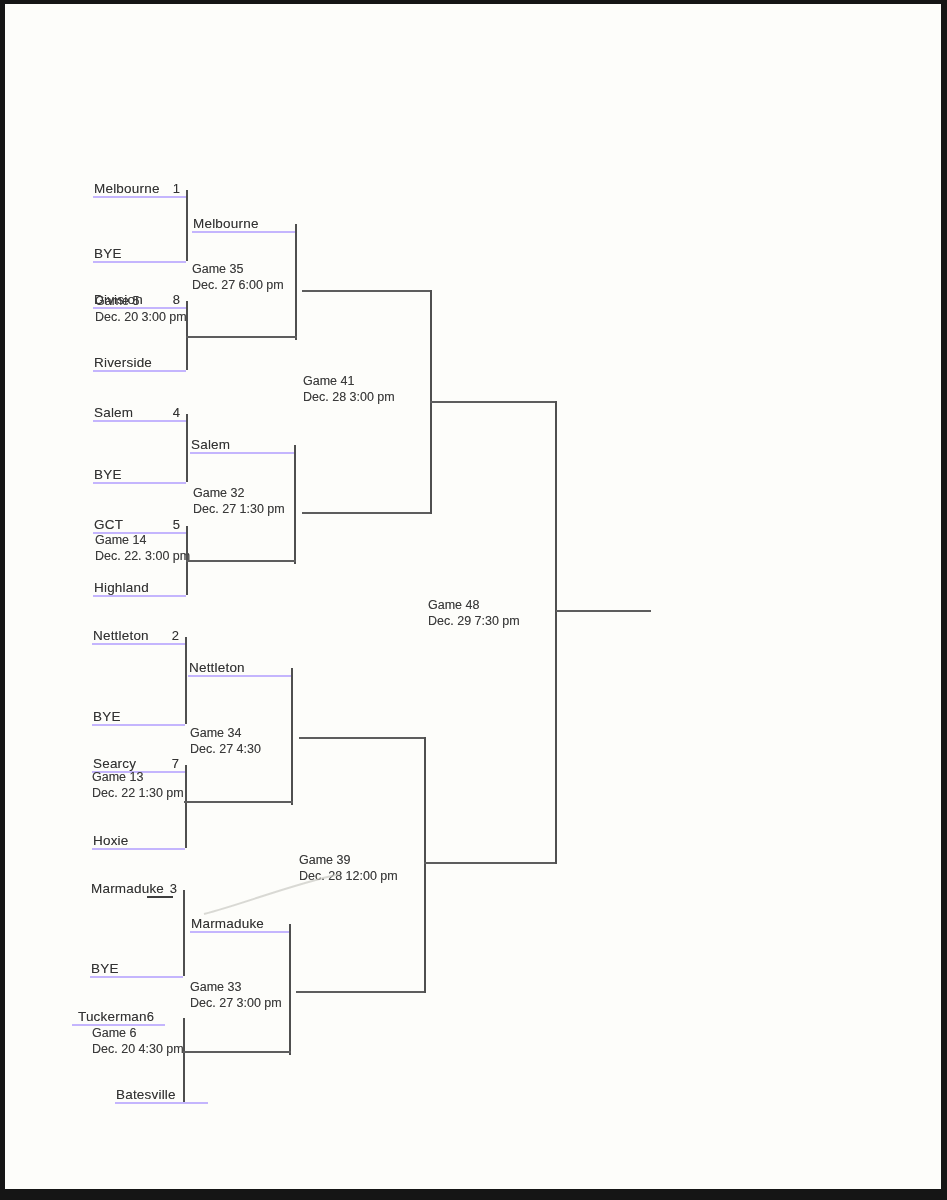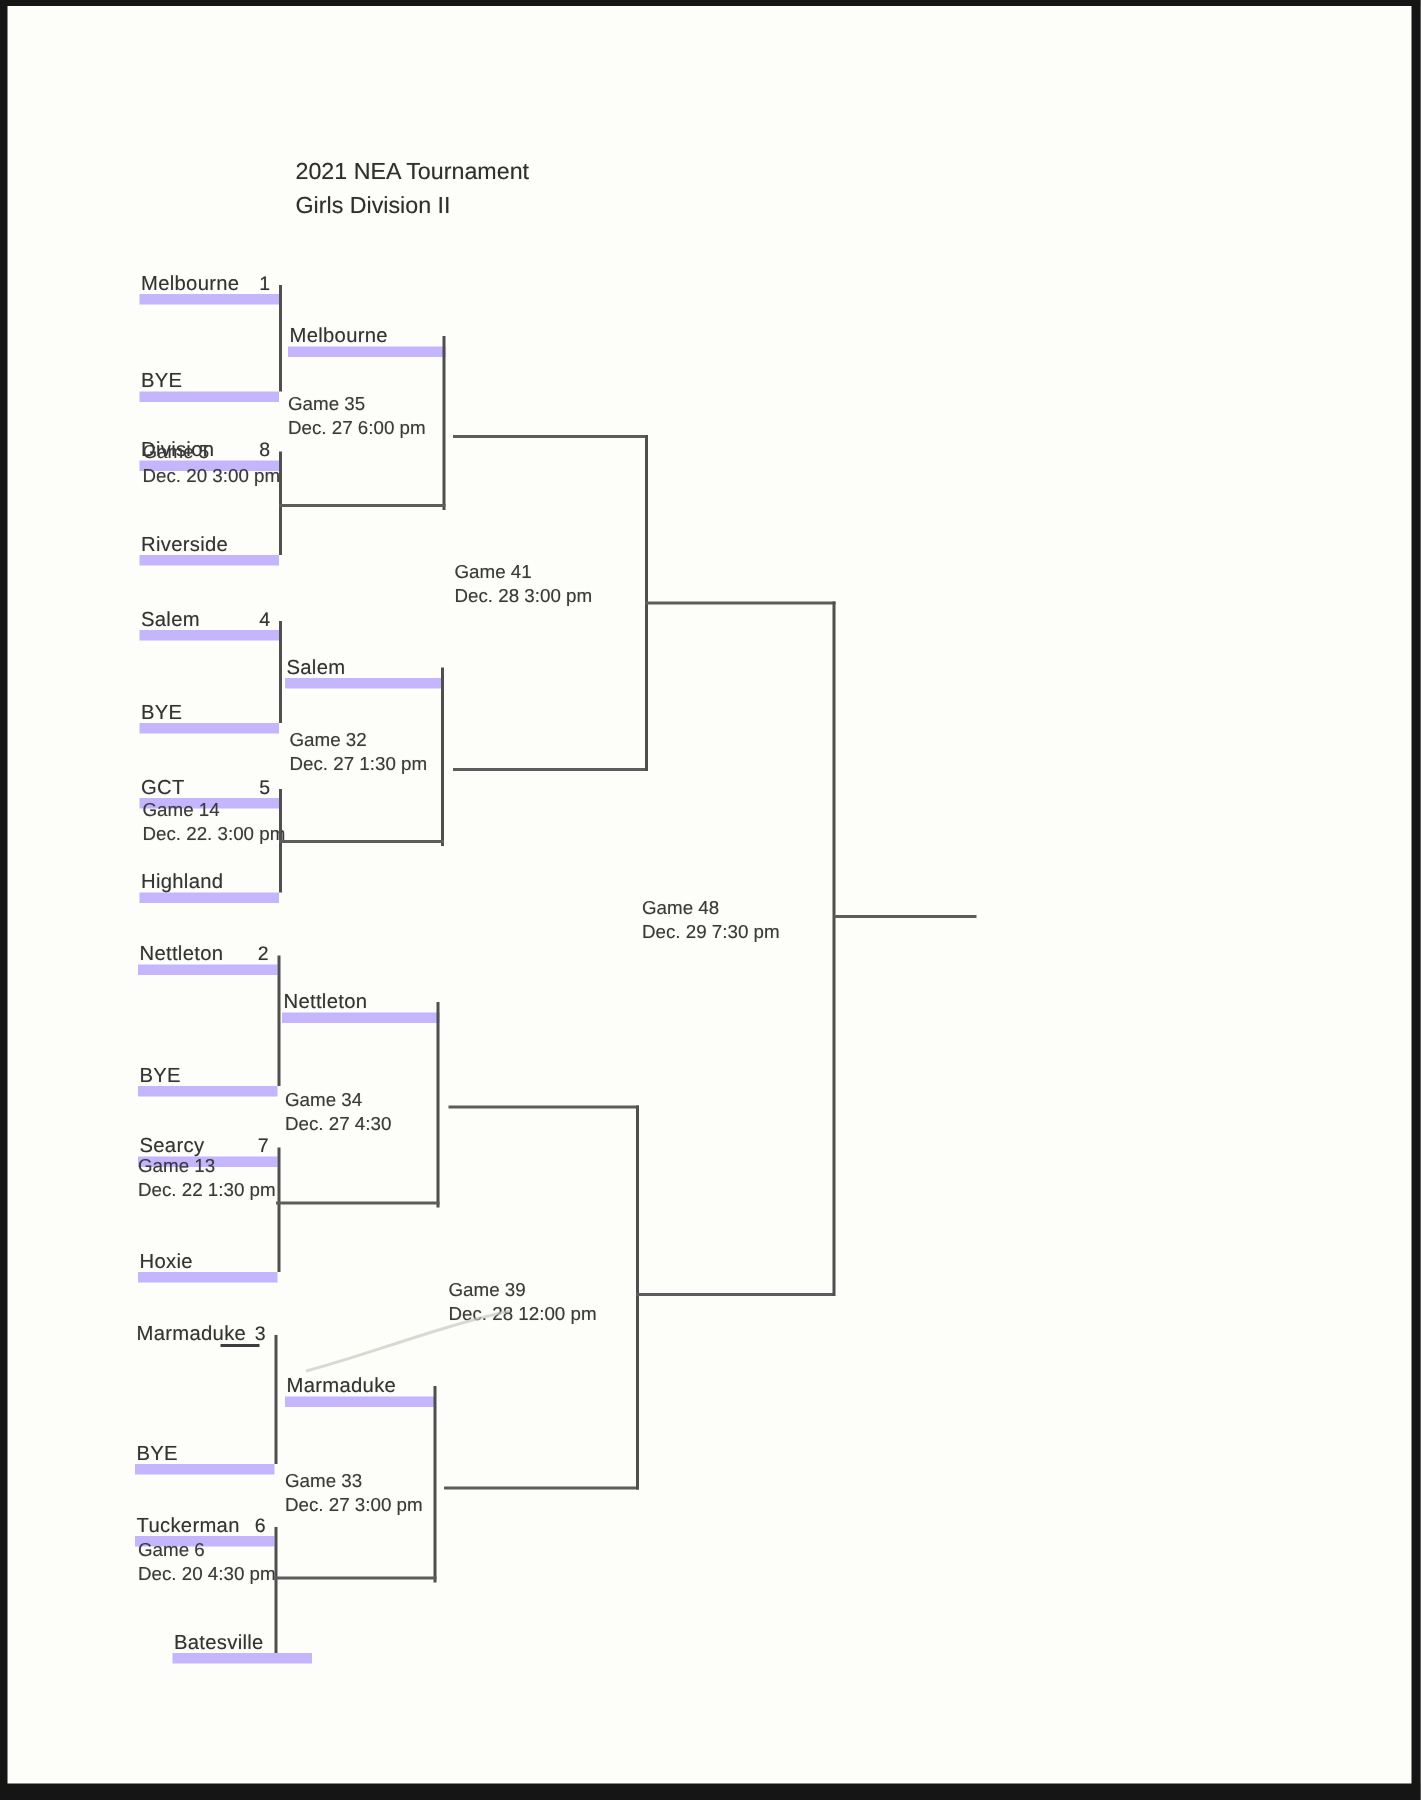--- a/index.html
+++ b/index.html
@@ -9,21 +9,21 @@
     font-family:"Liberation Sans", sans-serif;
     color:#3a3a3a;
   }
   .scan-bar { position:absolute; background:#151515; }
   .sheet-text { text-shadow: 0 0 0.6px rgba(70,70,70,0.45); }
 
   .title { position:absolute; left:197px; top:103px; font-size:15.5px; line-height:23px; color:#2f2f2f; }
 
   .slot {
     position:absolute; height:21px; display:flex; justify-content:space-between; align-items:flex-end;
-    border-bottom:7px solid #c4b5fd; font-size:13.5px; color:#333; white-space:nowrap;
+    border-bottom:2px solid #c4b5fd; font-size:13.5px; color:#333; white-space:nowrap;
   }
   .slot .nm { padding-left:1px; letter-spacing:0.2px; }
   .slot .sd { padding-right:6px; font-size:13px; }
   .slot.noline { border-bottom:none; }
   .pline { position:absolute; bottom:-2px; left:57px; width:26px; border-bottom:2px solid #3e3e3e; }
 
   .winner { width:105px; }
 
   .vl { position:absolute; width:2px; background:#4f4f4f; }
   .hl { position:absolute; height:2px; background:#5d5d5d; }
@@ -35,24 +35,20 @@
 </head>
 <body>
 
 <div class="page sheet-text">
 
   <div class="scan-bar" style="left:0;top:0;width:947px;height:4px;"></div>
   <div class="scan-bar" style="left:0;top:1189px;width:947px;height:11px;"></div>
   <div class="scan-bar" style="left:0;top:0;width:5px;height:1200px;"></div>
   <div class="scan-bar" style="left:941px;top:0;width:6px;height:1200px;"></div>
 
-  <div class="title">
-    <div>2021 NEA Tournament</div>
-    <div>Girls Division II</div>
-  </div>
 
   <div class="slot" style="left:93px;top:175px;width:93px;">
     <span class="nm">Melbourne</span>
     <span class="sd">1</span>
   </div>
   <div class="slot" style="left:93px;top:240px;width:93px;">
     <span class="nm">BYE</span>
   </div>
   <div class="slot" style="left:93px;top:286px;width:93px;">
     <span class="nm">Division</span>
@@ -93,21 +89,21 @@
   </div>
 
   <div class="slot noline" style="left:90px;top:875px;width:93px;">
     <span class="nm">Marmaduke</span>
     <span class="sd">3</span>
     <span class="pline"></span>
   </div>
   <div class="slot" style="left:90px;top:955px;width:93px;">
     <span class="nm">BYE</span>
   </div>
-  <div class="slot" style="left:90px;top:1003px;width:93px;">
+  <div class="slot" style="left:72px;top:1003px;width:93px;justify-content:center;">
     <span class="nm">Tuckerman</span>
     <span class="sd">6</span>
   </div>
   <div class="slot" style="left:90px;top:1081px;width:93px;margin-left:25px;">
     <span class="nm">Batesville</span>
   </div>
 
   <div class="note" style="left:95px;top:294px;">
     <div>Game 5</div>
     <div>Dec. 20 3:00 pm</div>

